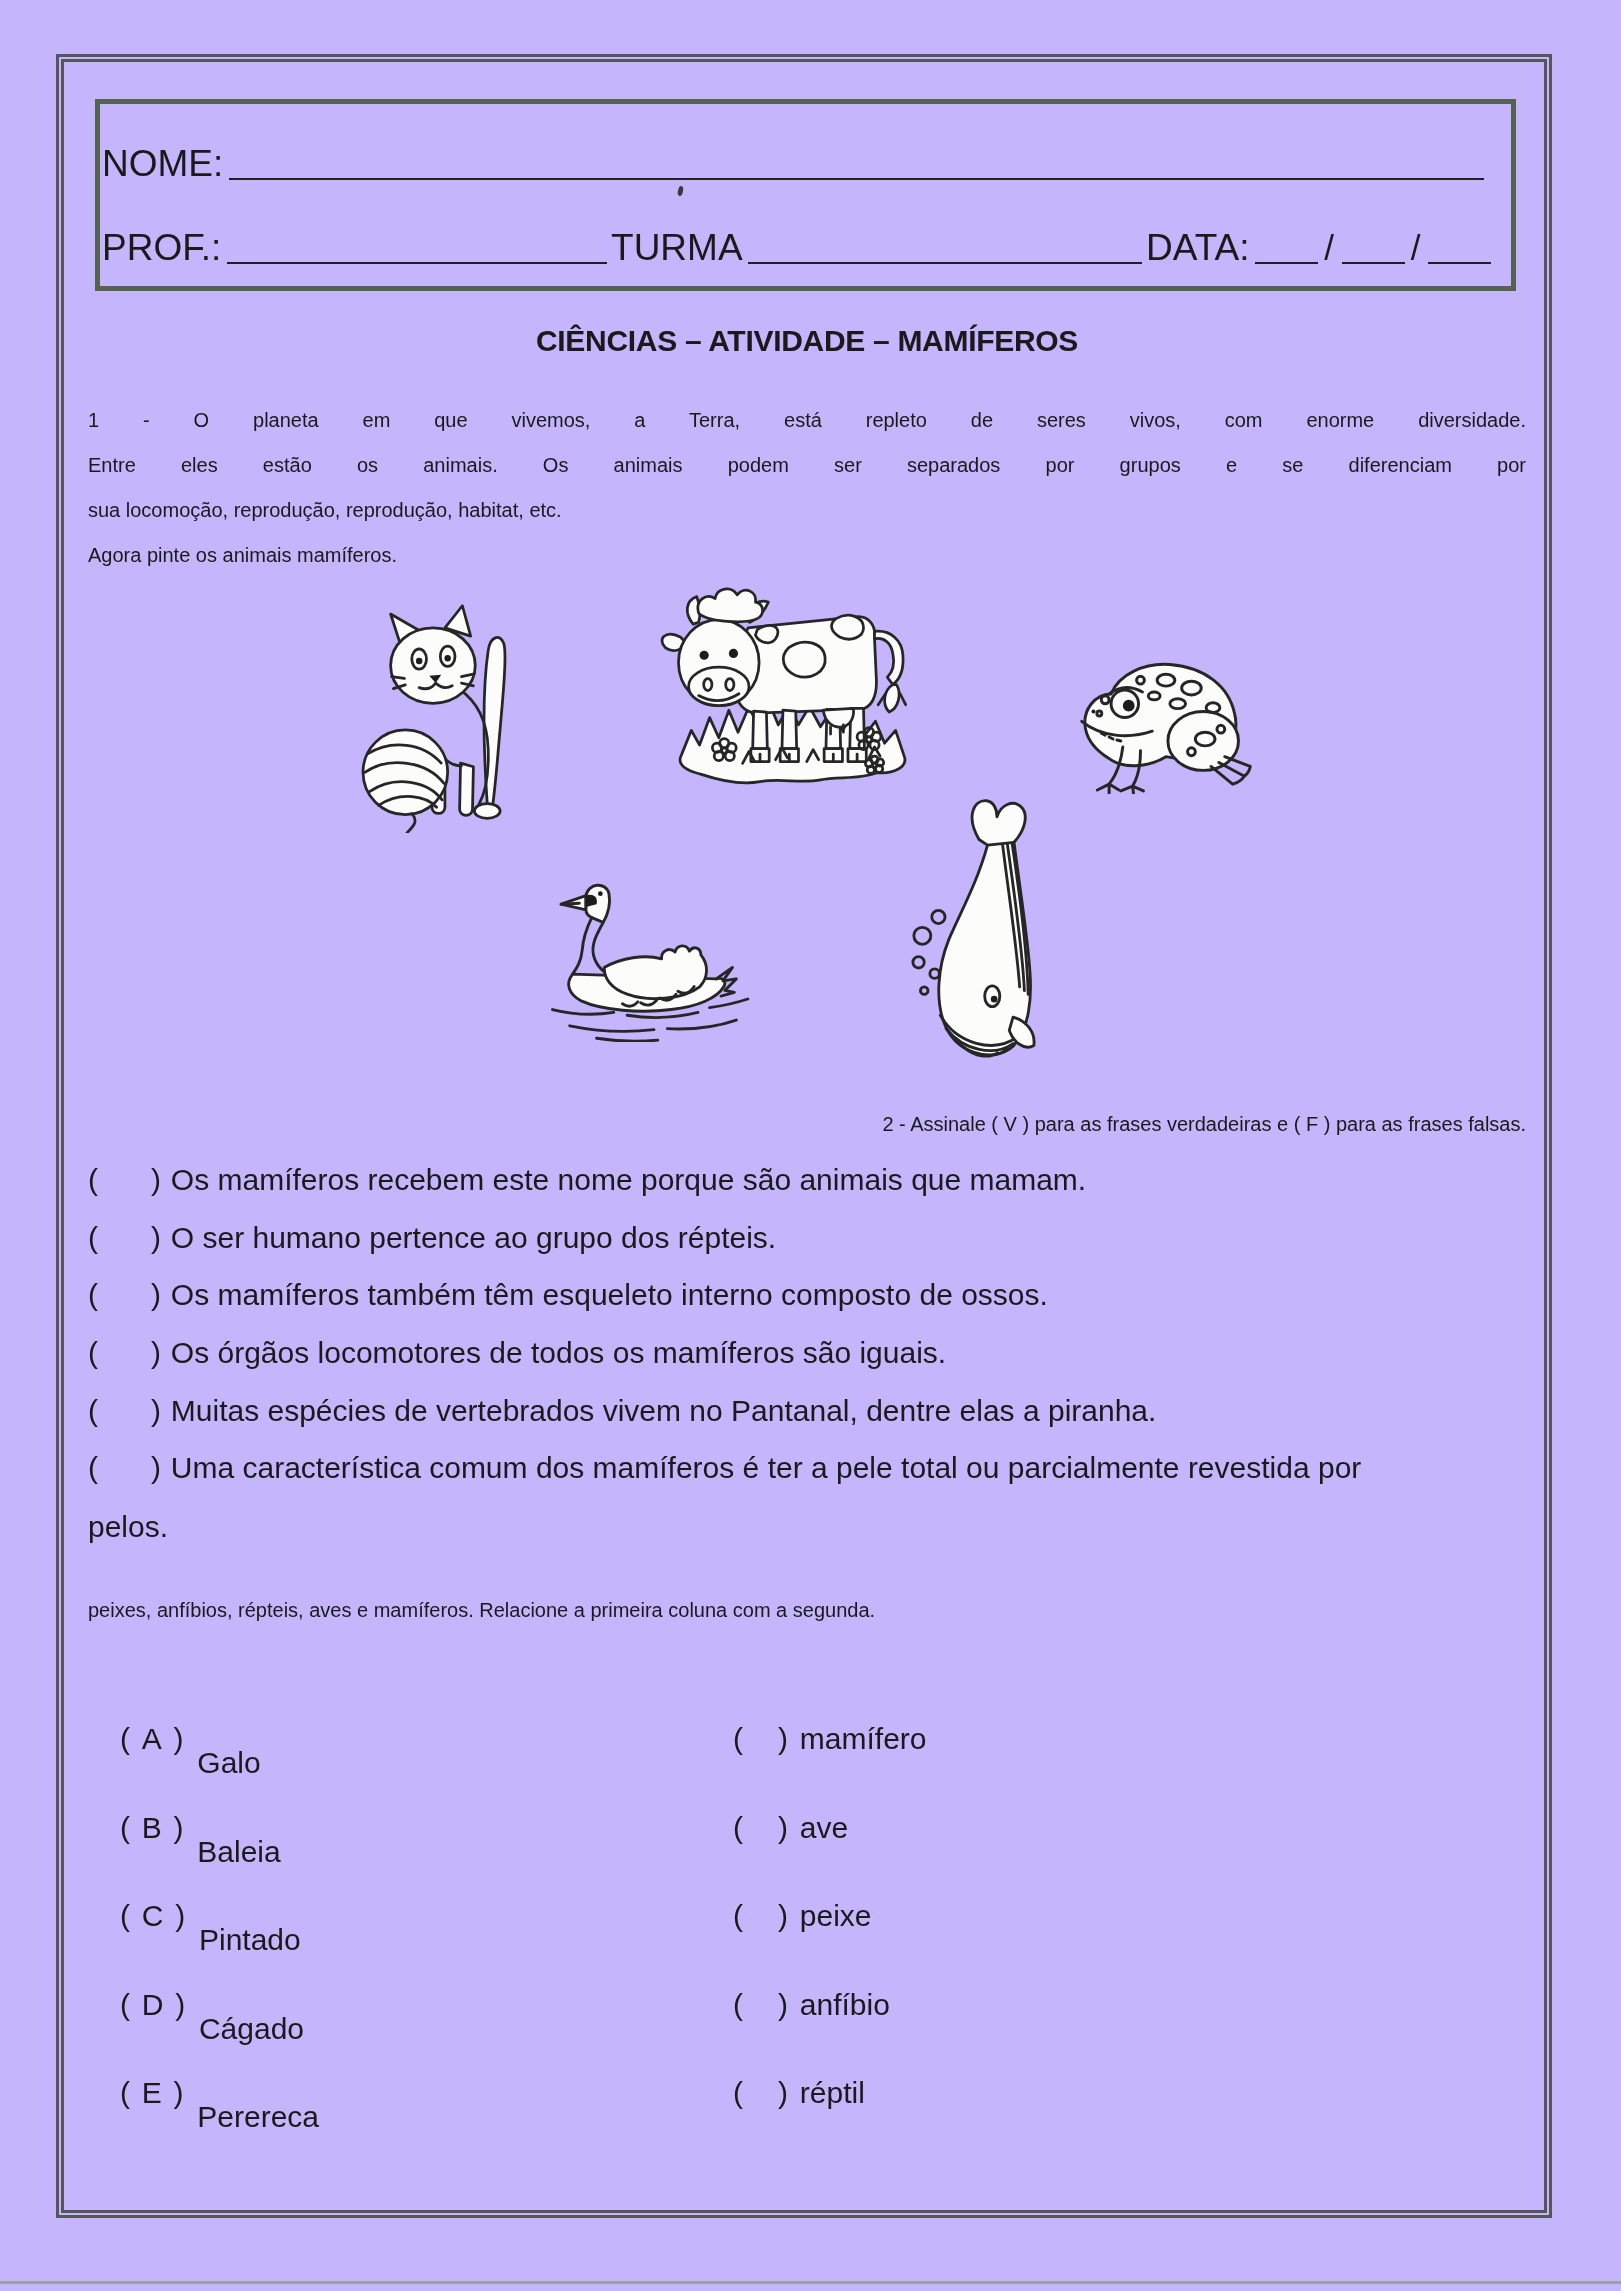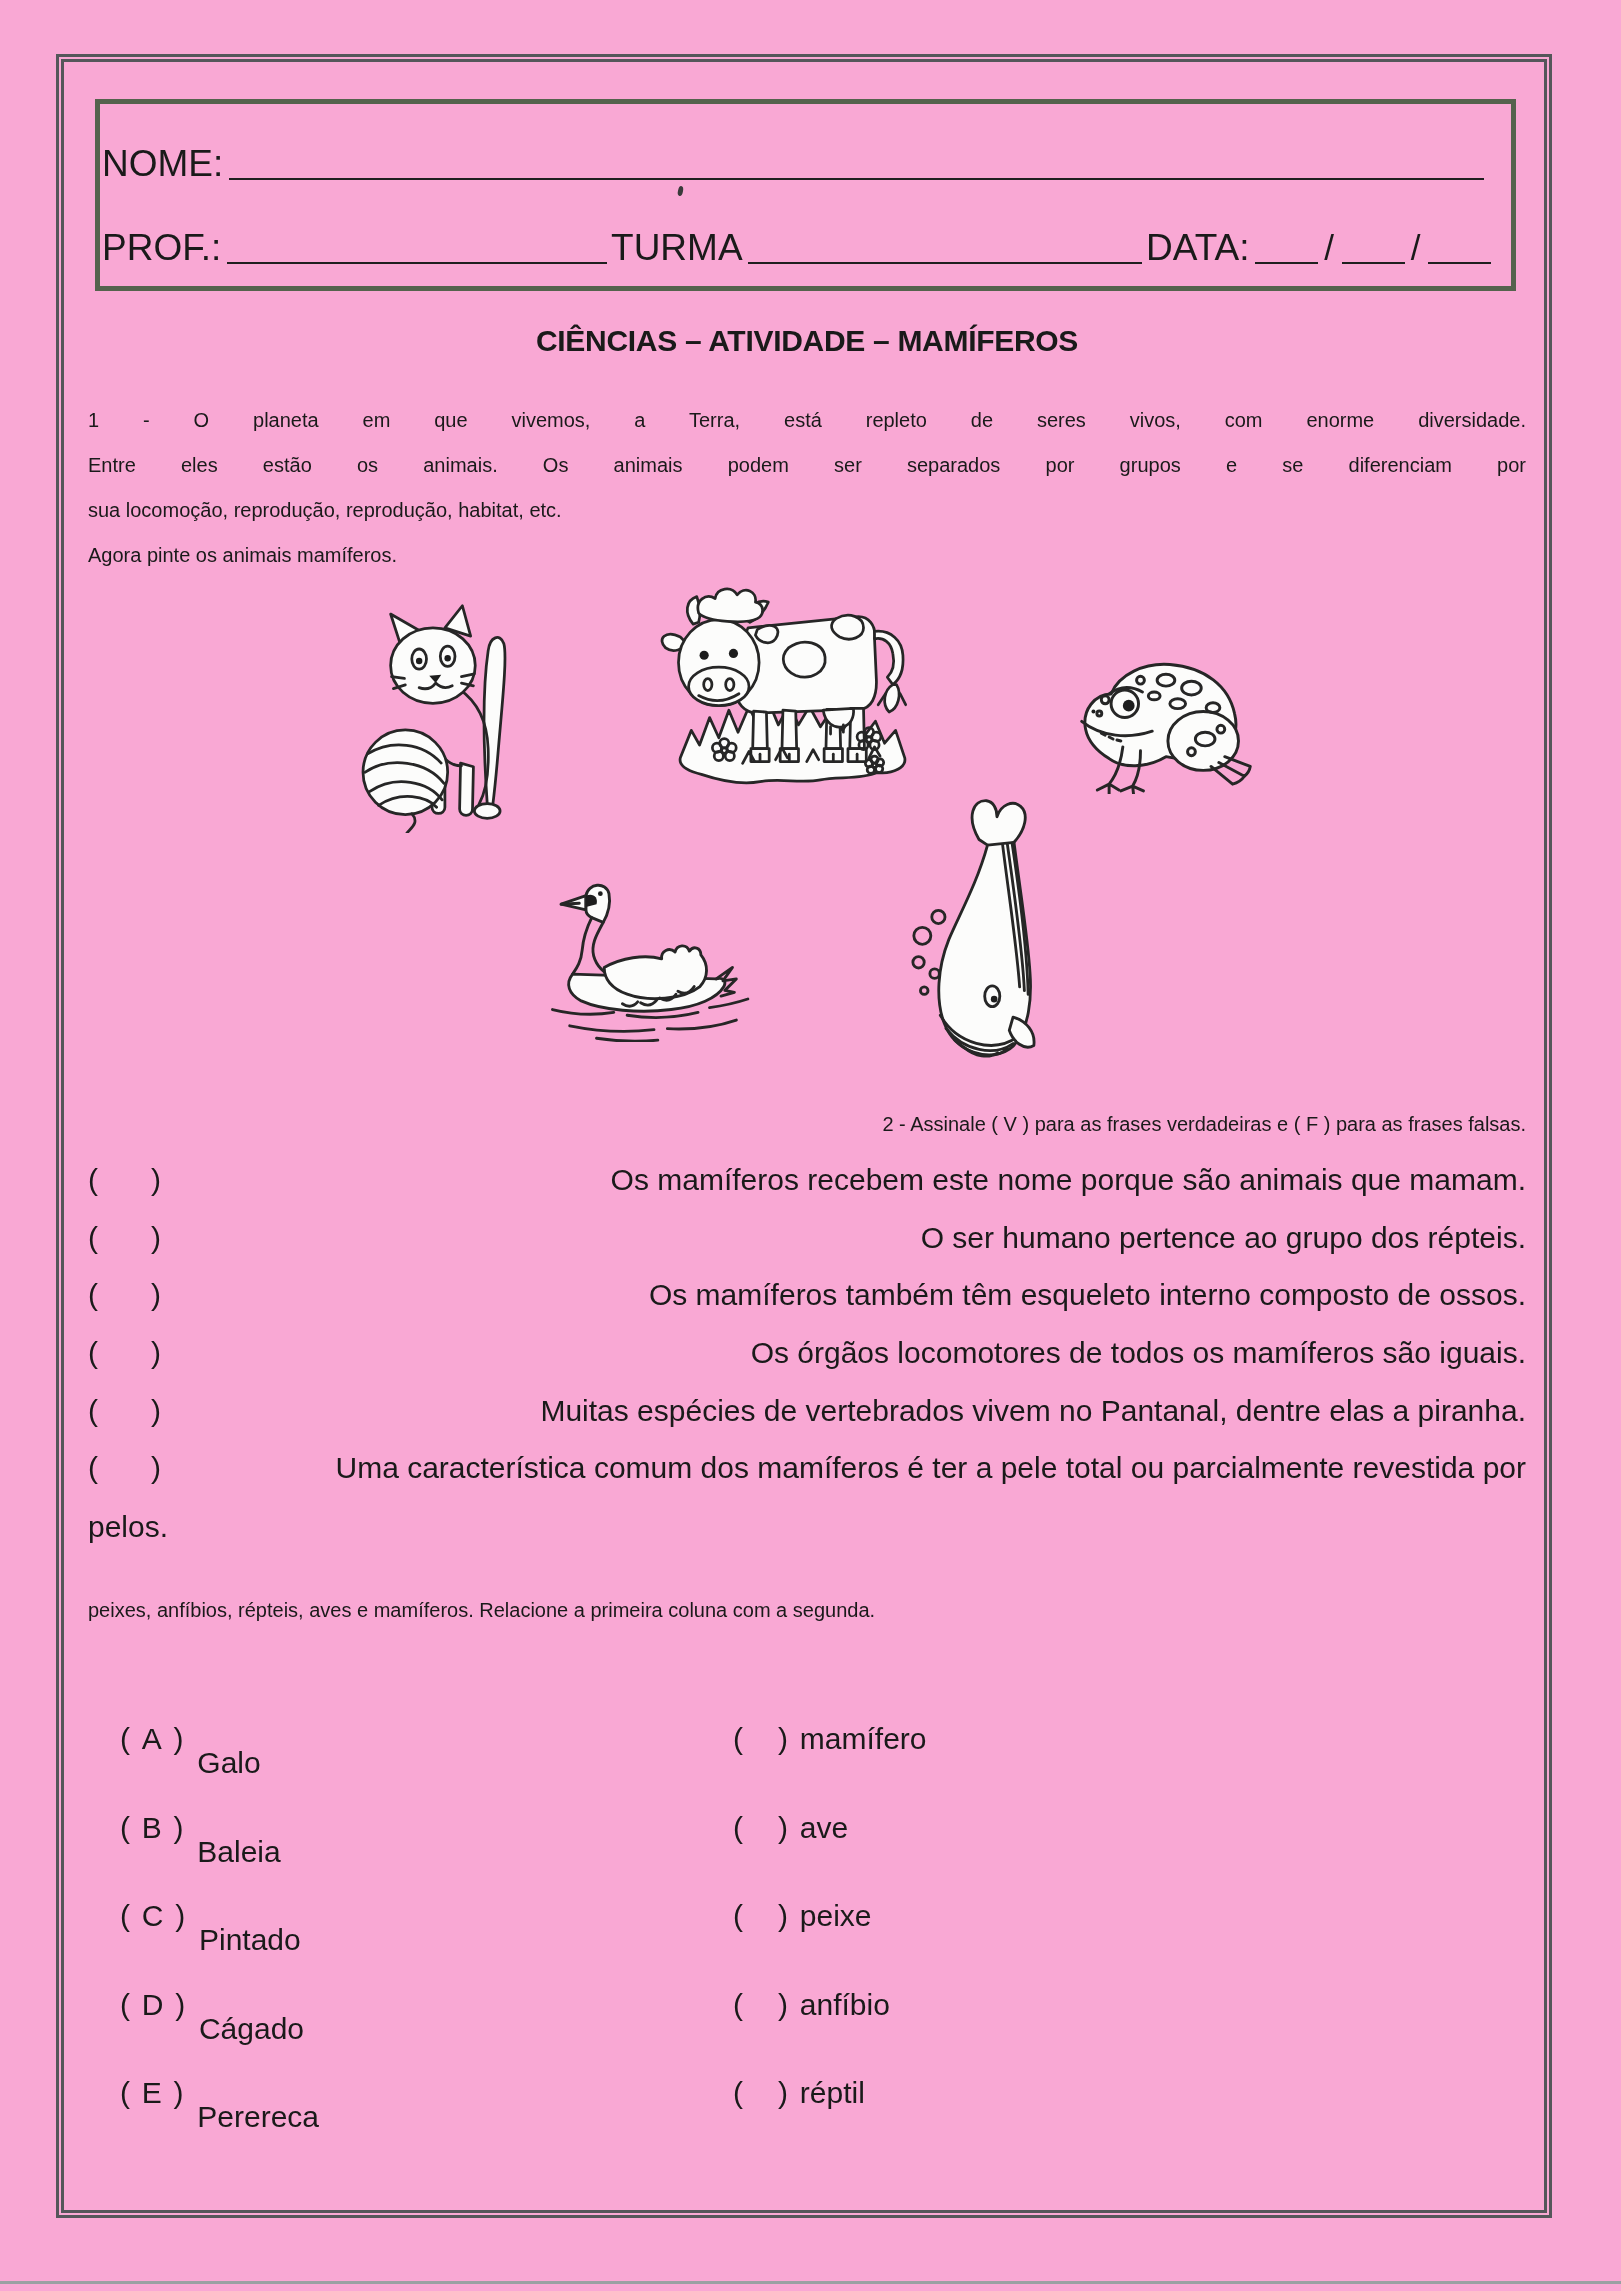--- a/index.html
+++ b/index.html
@@ -1,19 +1,19 @@
 <!DOCTYPE html>
 <html><head>
 <meta charset="utf-8">
 <style>
   html,body{margin:0;padding:0;background:#ffffff;}
   .page{
     position:relative;
     width:1621px;height:2292px;
-    background:#f9a8d4;
+    background:#c4b5fd;
     font-family:"Liberation Sans","DejaVu Sans",sans-serif;
     color:#1a1a1a;
     overflow:hidden;
     text-decoration:underline;
   }
   
   .frame{
     position:absolute;left:56px;top:54px;width:1496px;height:2164px;
     border:8.8px double #55565a;box-sizing:border-box;background:transparent;
   }
@@ -43,21 +43,21 @@
   }
 
   
   .q-block{position:absolute;left:88px;width:1438px;font-size:20px;line-height:45px;}
   .jl{text-align:justify;text-align-last:justify;}
   .q1{top:398px;}
   .q2-head{top:1102px;text-align:right;}
   .q2-items{position:absolute;left:88px;top:1158px;width:1438px;font-size:30px;}
   .vf-item{display:flex;line-height:43px;margin-bottom:14.7px;}
   .slot{display:inline-flex;justify-content:space-between;width:73px;flex:none;margin-right:9.8px;}
-  .vf-text{flex:1;text-align:right;}
+  .vf-text{flex:1;}
   .vf-cont{line-height:43px;margin-top:16px;}
   .q3-head{top:1588px;}
 
   
   .match-list{position:absolute;left:120px;top:1717px;width:1353px;font-size:30px;}
   .match-row{display:flex;line-height:43px;margin-bottom:21.6px;}
   .match-left{display:inline-flex;width:613px;flex:none;}
   .match-left .key{margin:0 11.8px;}
   .match-left .lbl{margin-left:13.7px;margin-top:24px;}
   .match-right{display:inline-flex;}

